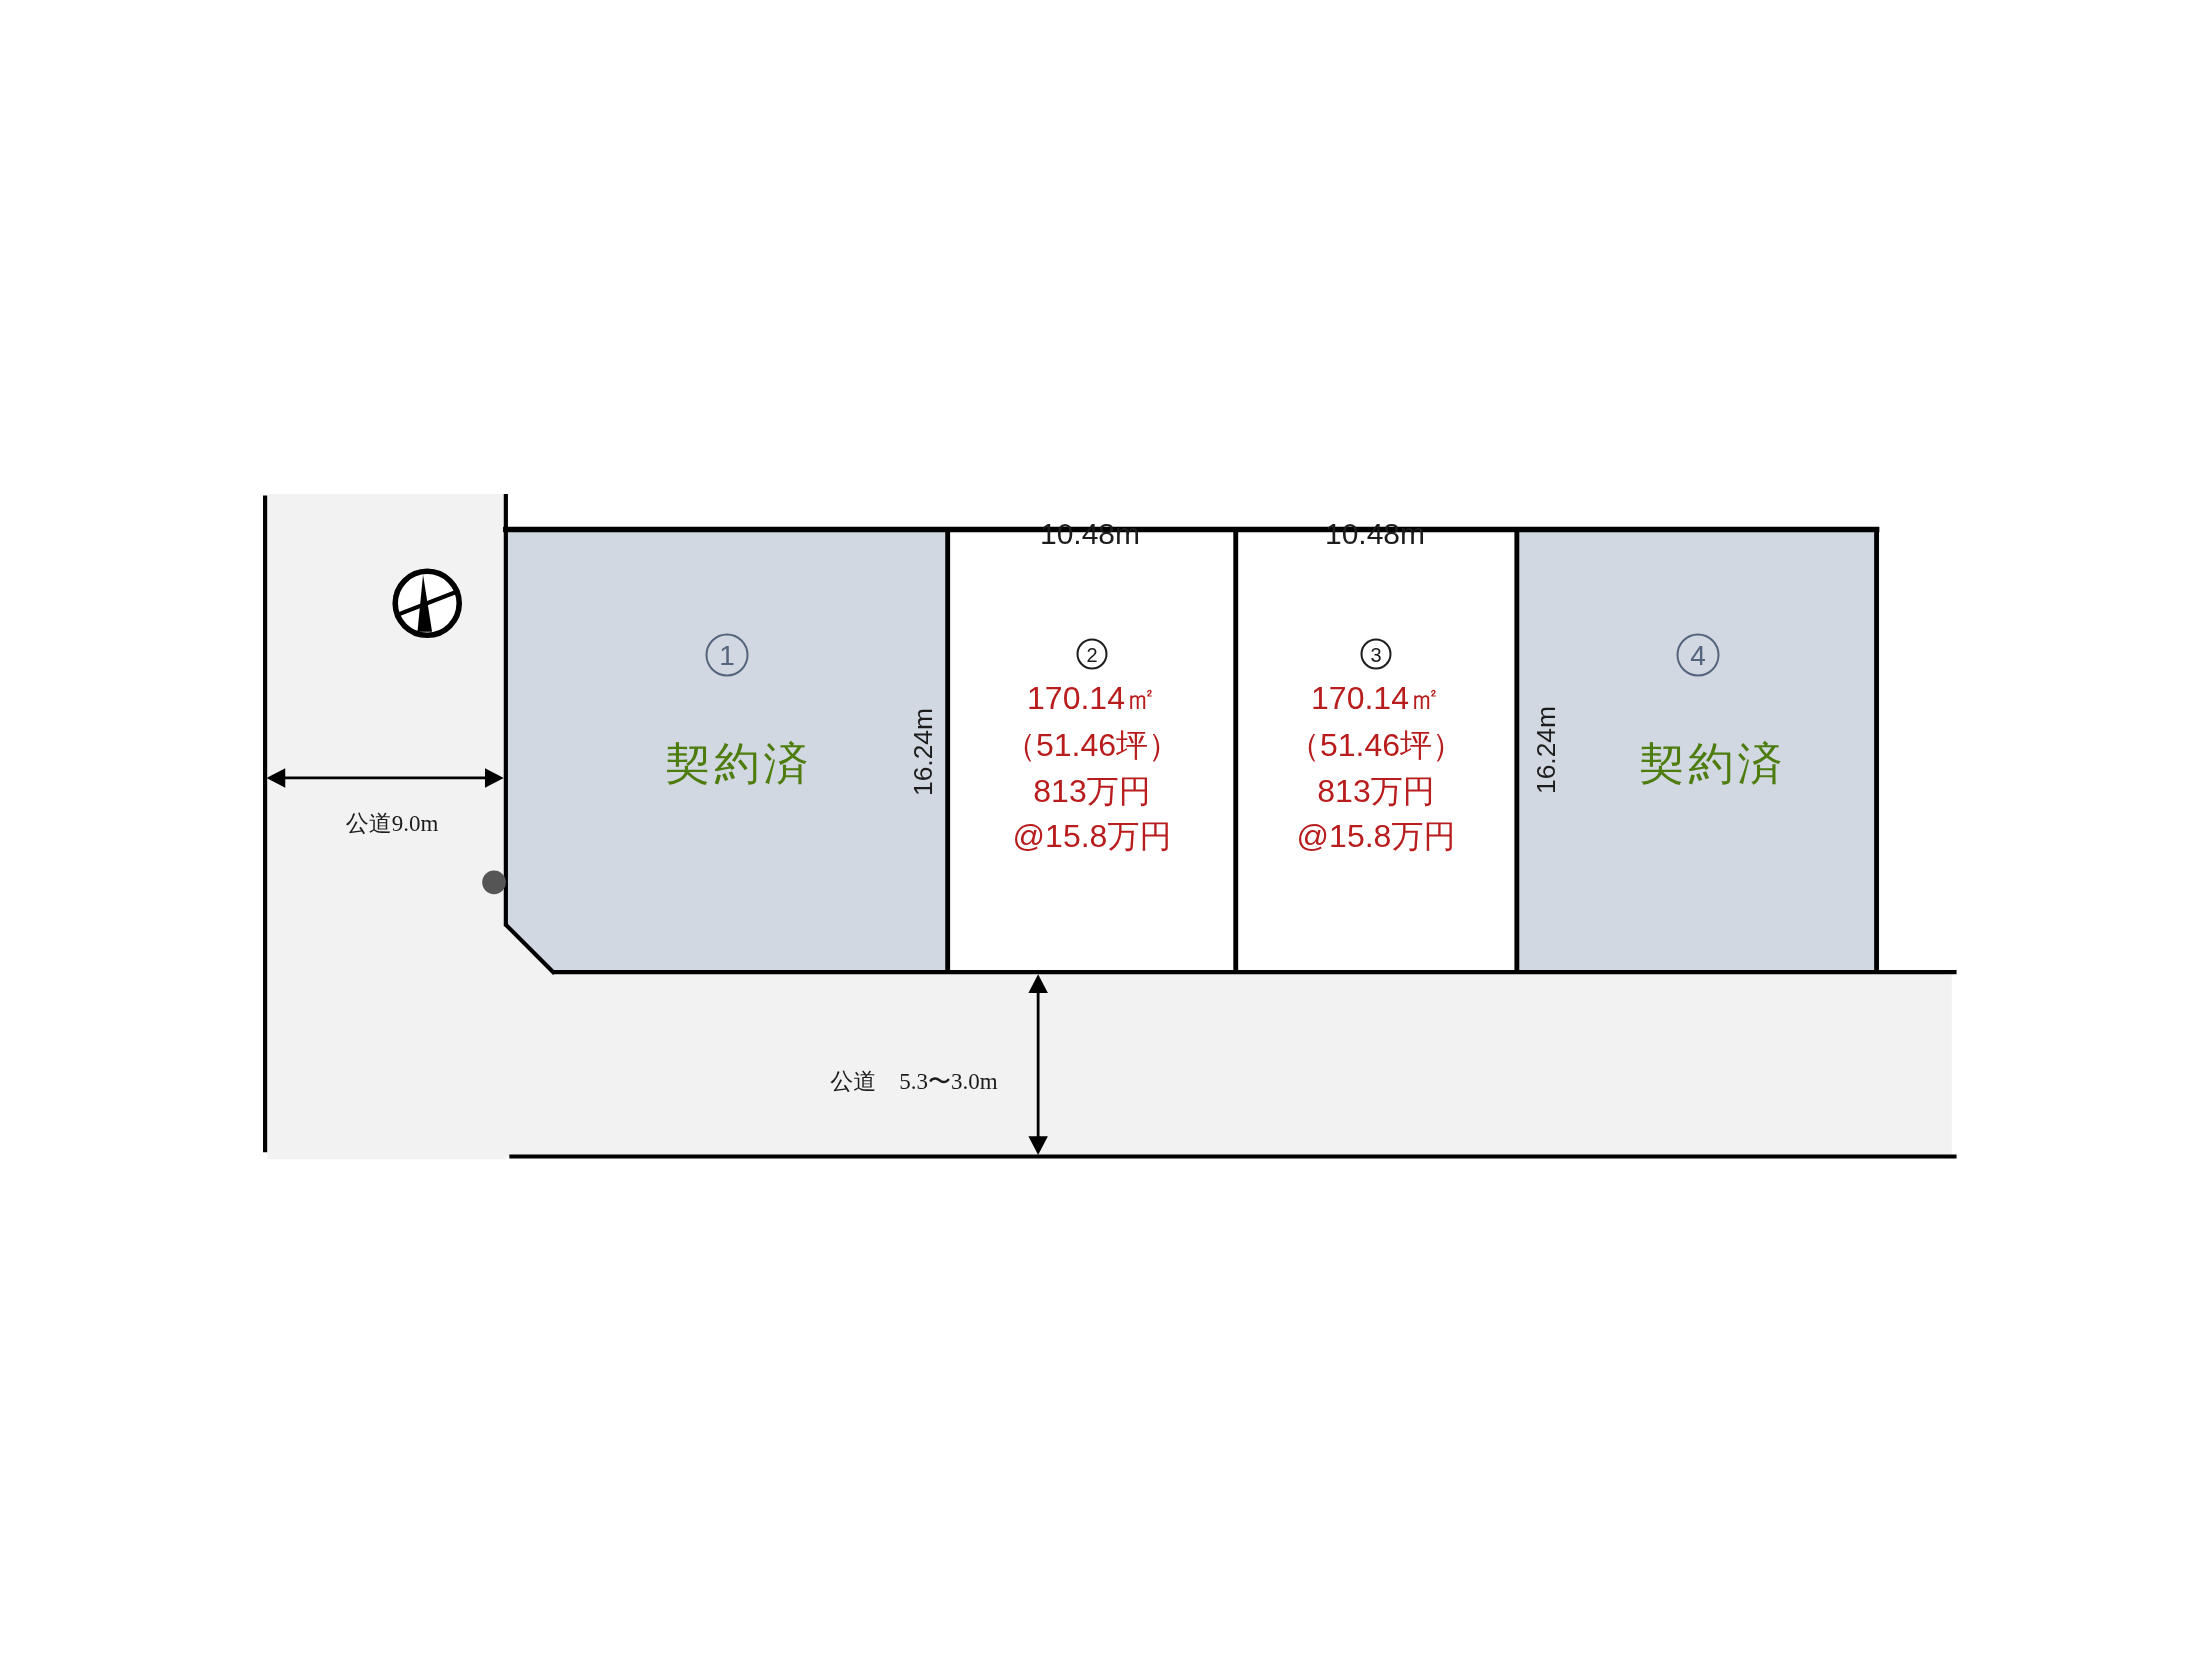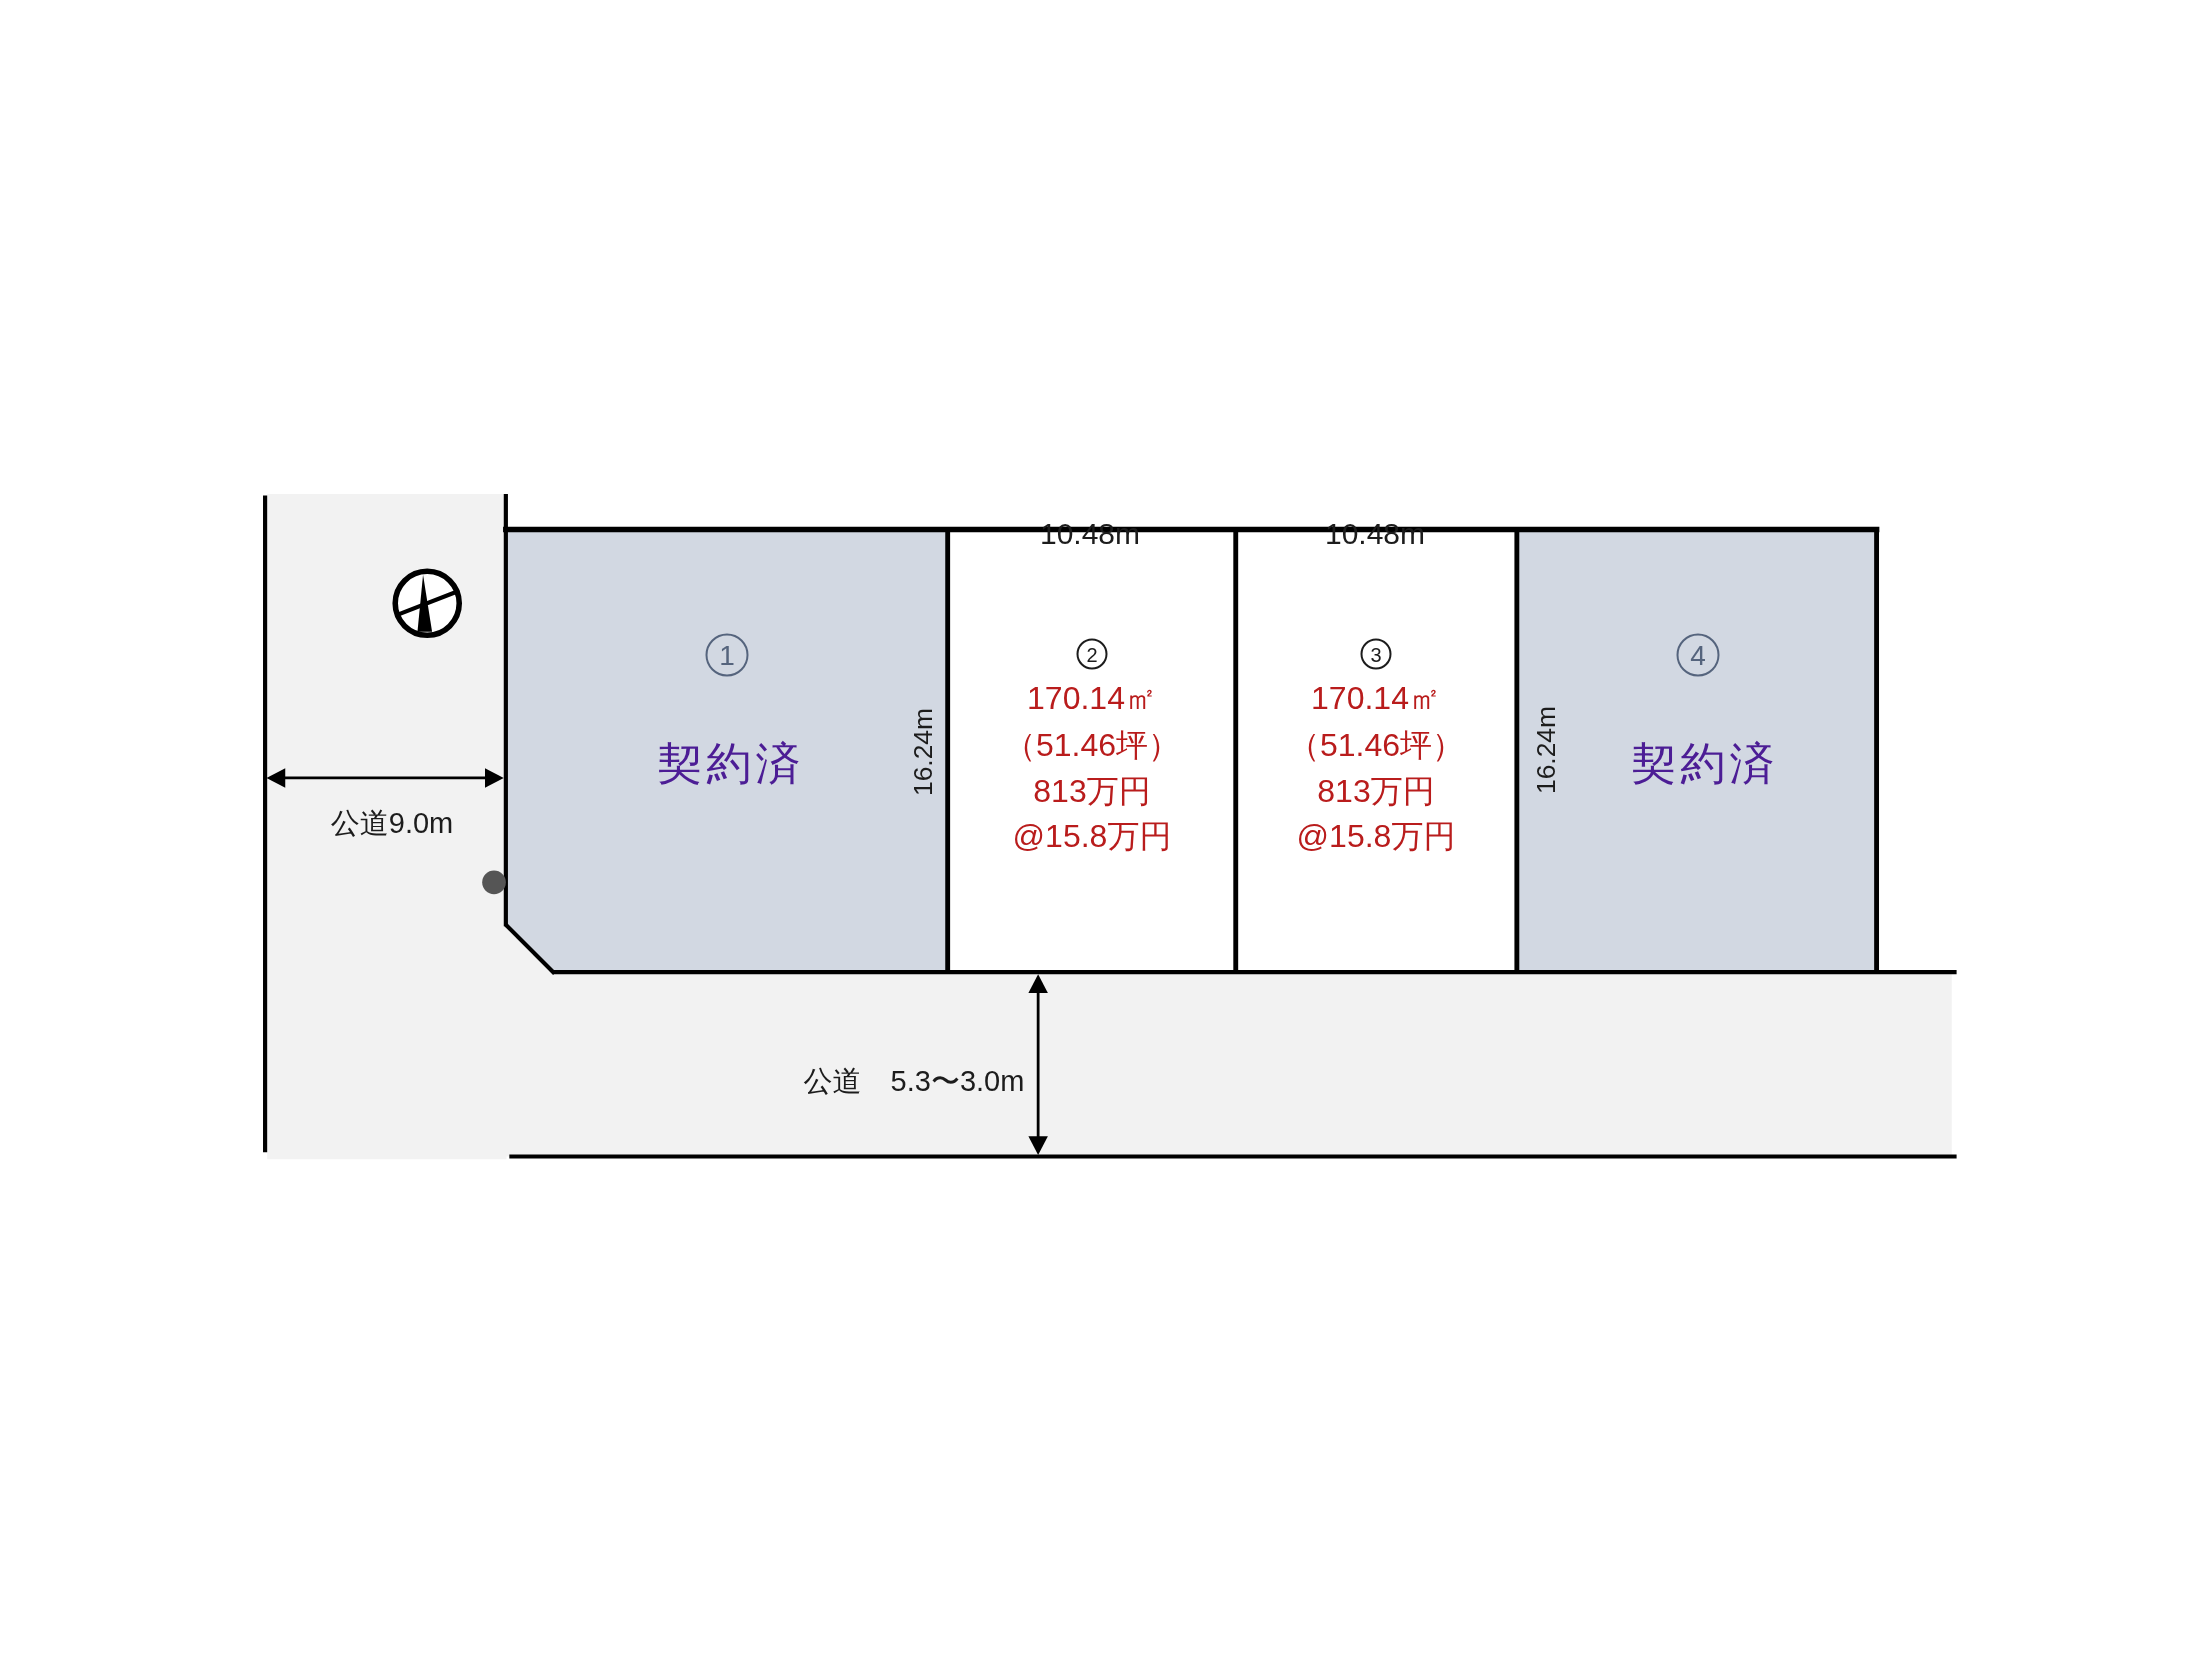--- a/index.html
+++ b/index.html
@@ -11,28 +11,28 @@
   .lbl{
     position:absolute;transform:translate(-50%,-50%);white-space:nowrap;
     color:#1c1c1c;line-height:1;
   }
   .lbl-vert{
     position:absolute;transform:translate(-50%,-50%) rotate(-90deg);white-space:nowrap;
     color:#1c1c1c;line-height:1;
   }
   .dim{font-size:30px;margin-top:36px;}
   .dim-side{font-size:26.4px;}
-  .road-lbl{font-size:29px;}
+  .road-lbl{font-size:23px;font-family:Liberation Serif, serif;}
   .numcircle{
     position:absolute;transform:translate(-50%,-50%);border-radius:50%;
     display:flex;align-items:center;justify-content:center;box-sizing:border-box;line-height:1;
   }
   .nc-lg{width:43px;height:43px;border:2.8px solid #55647d;color:#55647d;font-size:28px;}
   .nc-sm{width:31px;height:31px;border:2.1px solid #1c1c1c;color:#1c1c1c;font-size:20px;}
-  .sold-status{font-size:45px;letter-spacing:4.2px;color:#4c1d95;}
+  .sold-status{font-size:45px;letter-spacing:4.2px;color:#4d7c0f;margin-left:8px;}
   .plot-line{font-size:32px;color:#b91c1c;}
 </style>
 </head>
 <body>
 
 <div id="canvas">
 
   <svg id="shapes" viewBox="0 0 3169 2377">
 
     <rect x="384" y="710" width="344" height="956" stroke="none" fill="#f2f2f2"></rect>

